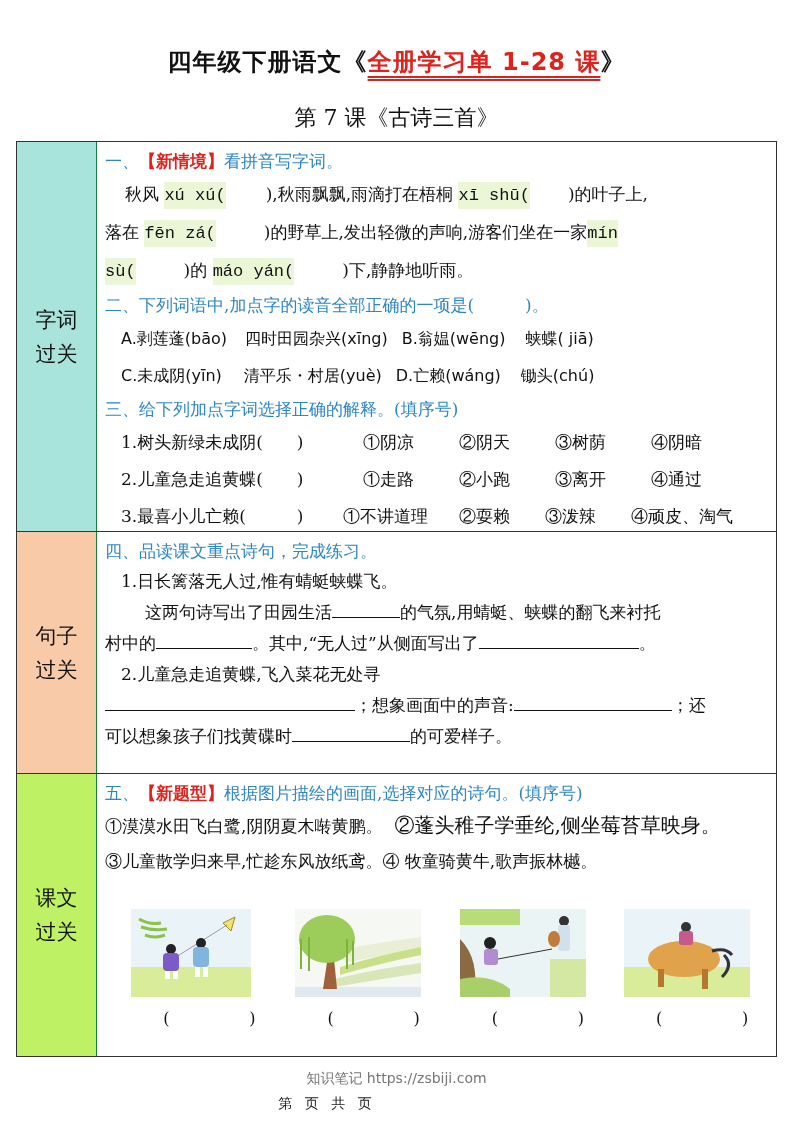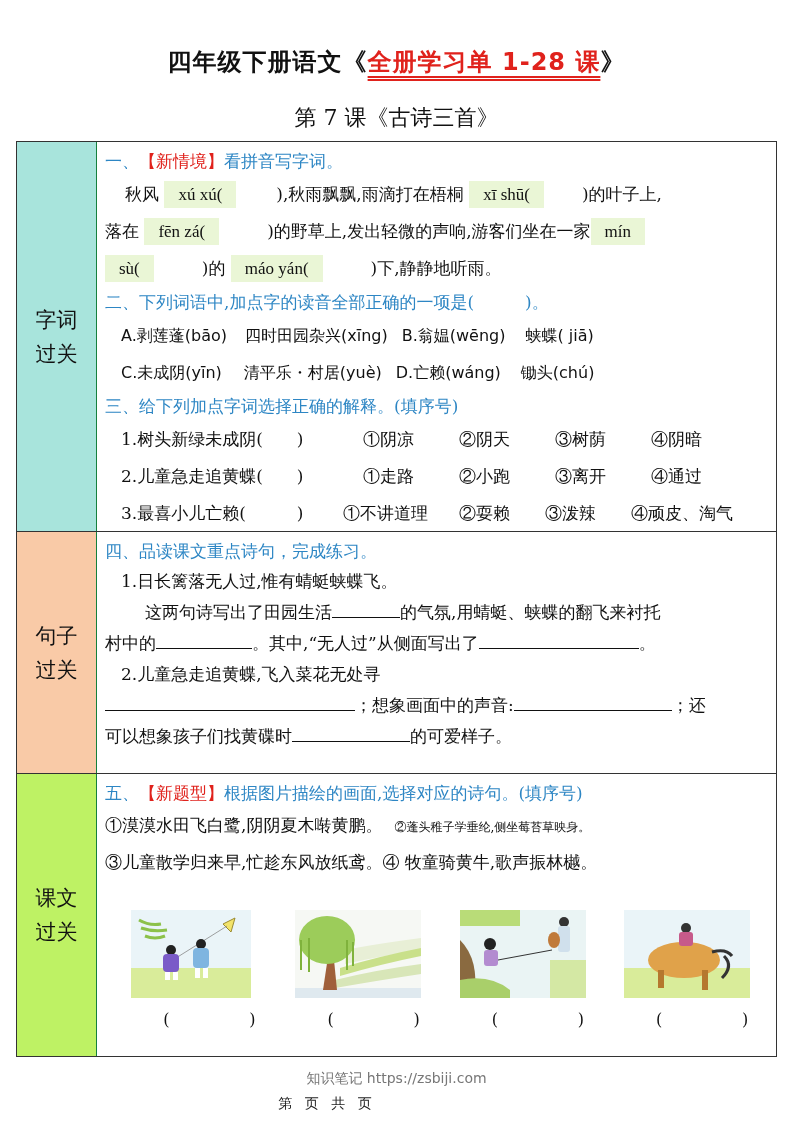--- a/index.html
+++ b/index.html
@@ -11,22 +11,22 @@
   .row { display: flex; border-bottom: 1px solid #333; box-sizing: border-box; }
   .row:last-child { border-bottom: none; }
   .side { width: 79px; border-right: 1px solid #15803d; display: flex; align-items: center; justify-content: center; flex-shrink: 0; }
   .side span { font-size: 21px; line-height: 34px; text-align: center; width: 44px; font-family: "DejaVu Serif", serif; }
   .side.teal { background: #a8e4dc; }
   .side.orange { background: #f9caa7; }
   .side.green { background: #bef264; }
   .content { flex: 1; padding: 4px 6px 4px 8px; font-size: 17px; }
   .line { line-height: 37px; white-space: nowrap; }
   .q { color: #2d86c4; line-height: 30px; font-size: 17px; white-space: nowrap; }
-  .q .tag { color: #e0221c; font-weight: normal; }
-  .py { background: #eaf6d6; font-family: Liberation Serif, serif; font-size: 17px; padding: 4px 14px; }
+  .q .tag { color: #e0221c; font-weight: bold; }
+  .py { background: #eaf6d6; font-family: Liberation Mono, monospace; font-size: 17px; padding: 4px 0; }
   .sans { font-family: "DejaVu Sans", sans-serif; }
   .gap { display: inline-block; }
   .blank { display: inline-block; border-bottom: 1px solid #111; height: 18px; vertical-align: baseline; }
   .pics { display: flex; justify-content: space-around; padding: 30px 4px 0 4px; }
   .pic { width: 120px; text-align: center; }
   .pic svg { display: block; margin: 0 auto; }
   .paren { margin-top: 12px; font-size: 16px; letter-spacing: 32px; padding-left: 32px; }
   .footer1 { position: absolute; top: 1070px; left: 0; width: 793px; text-align: center; font-family: "DejaVu Sans", sans-serif; font-size: 14px; color: #777; }
   .footer2 { position: absolute; top: 1095px; left: 0; width: 650px; text-align: center; font-family: "DejaVu Sans", sans-serif; font-size: 14px; color: #222; word-spacing: 8px; }
 </style>
@@ -100,21 +100,21 @@
     </div>
   </div>
 
   <div class="row" style="height:282px;">
     <div class="side green">
       <span><span>课文</span><br><span>过关</span></span>
     </div>
     <div class="content">
       <div class="q"><span>五、</span><span class="tag">【新题型】</span><span>根据图片描绘的画面,选择对应的诗句。(填序号)</span></div>
       <div class="line" style="line-height:35px;">
-        <span>①漠漠水田飞白鹭,阴阴夏木啭黄鹏。</span><span class="gap" style="width:12px"></span><span style="font-size:12px">②蓬头稚子学垂纶,侧坐莓苔草映身。</span>
+        <span>①漠漠水田飞白鹭,阴阴夏木啭黄鹏。</span><span class="gap" style="width:12px"></span><span style="font-size:20px">②蓬头稚子学垂纶,侧坐莓苔草映身。</span>
       </div>
       <div class="line" style="line-height:35px;">
         <span>③儿童散学归来早,忙趁东风放纸鸢。</span><span>④ 牧童骑黄牛,歌声振林樾。</span>
       </div>
       <div class="pics">
         <div class="pic">
           <svg width="120" height="88" viewBox="0 0 120 88">
             <rect x="0" y="0" width="120" height="88" fill="#eaf4f8"></rect>
             <rect x="0" y="58" width="120" height="30" fill="#d9ec9a"></rect>
             <path d="M8 10 q10 6 22 4 M10 18 q12 4 26 2 M14 26 q10 4 20 0" stroke="#8cc14a" stroke-width="3" fill="none"></path>

